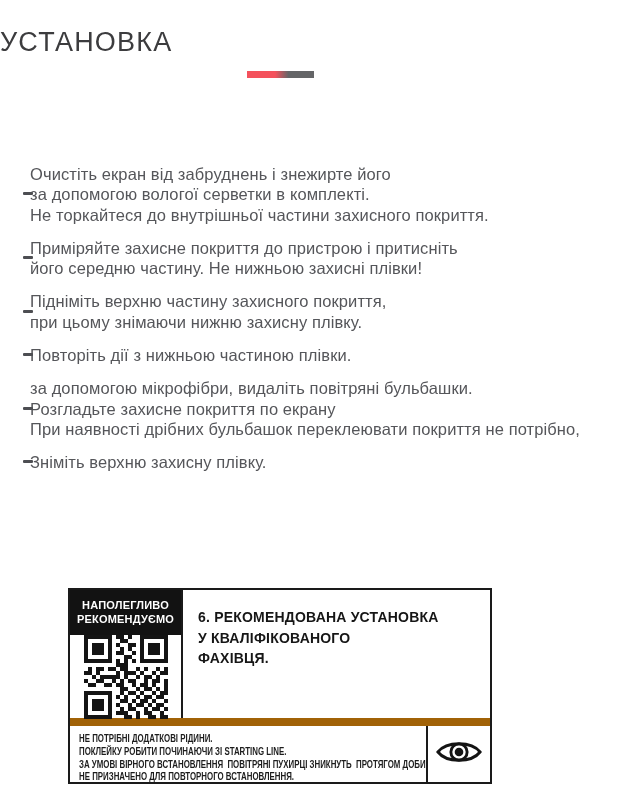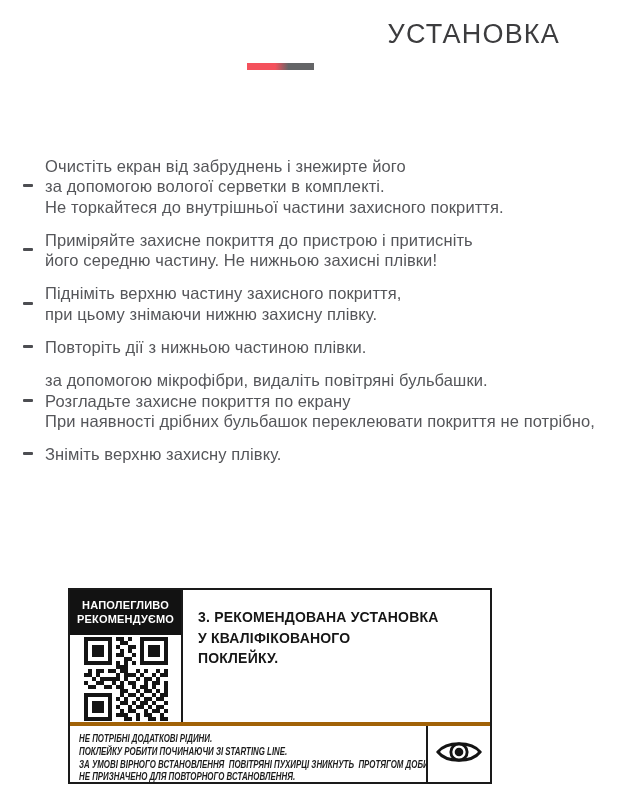--- a/index.html
+++ b/index.html
@@ -6,76 +6,76 @@
   html,body { background:#ffffff; }
   .page {
     position:relative;
     width:623px; height:790px;
     background:#ffffff;
     font-family:"Liberation Sans", sans-serif;
     overflow:hidden;
   }
 
   
-  .header { width:560px; padding-top:18px; text-align:right; }
+  .header { width:560px; padding-top:26px; text-align:left; }
   .title {
     font-size:27px; line-height:32px;
     letter-spacing:1.2px;
     color:#3c3c3e;
     font-weight:normal;
   }
   .divider {
     width:67px; height:7px;
     margin:13px auto 0 auto;
     background:linear-gradient(90deg,#f4515c 0%,#f4515c 42%,#646567 62%,#646567 100%);
   }
 
   
   .list { margin-top:86px; }
-  .item { position:relative; padding-left:45px; margin-bottom:13px; }
+  .item { position:relative; padding-left:30px; margin-bottom:13px; }
   .dash {
     position:absolute; left:23px; top:50%;
     width:10px; height:3px; margin-top:-2px;
     background:#4d4e52; border-radius:1px;
   }
   .line {
     font-size:16.5px; line-height:20.3px;
     color:#55565a; letter-spacing:0.1px;
     white-space:pre;
   }
 
   
   .box {
     position:absolute; left:68px; top:588px;
     width:424px; height:196px;
     border:2px solid #1a1a1a;
     display:flex; flex-direction:column;
     background:#fff;
   }
-  .box-top { flex:1; display:flex; border-bottom:4px solid #a16207; min-height:0; }
+  .box-top { flex:1; display:flex; border-bottom:8px solid #a16207; min-height:0; }
   .box-left { width:113px; border-right:2px solid #1a1a1a; display:flex; flex-direction:column; }
   .badge {
     background:#121212; color:#ffffff;
     text-align:center; padding:8px 0 9px 0;
   }
   .badge div { font-size:11px; line-height:14px; font-weight:bold; letter-spacing:0.2px; }
   .qr-wrap { flex:1; display:flex; align-items:center; justify-content:center; }
   .qr { display:grid; grid-template-columns:repeat(21,4px); grid-auto-rows:4px; }
   .qr i { display:block; }
   .qr i.on { background:#141414; }
 
   .box-points { flex:1; padding:17px 0 0 15px; min-width:0; }
   .point { margin-bottom:20px; }
   .point div {
     font-size:14px; line-height:20.5px; font-weight:bold;
     color:#161616; letter-spacing:0.2px; white-space:pre;
   }
 
   .box-bottom { height:56px; display:flex; }
-  .notes { flex:1; padding:6px 0 0 9px; border-right:2px solid #1a1a1a; overflow:hidden;font-style:italic; }
+  .notes { flex:1; padding:6px 0 0 9px; border-right:2px solid #1a1a1a; overflow:hidden; }
   .note-line {
     font-size:10.5px; line-height:12.8px; font-weight:bold;
     color:#1c1c1c; white-space:pre;
     transform:scaleX(0.75); transform-origin:0 50%;
   }
   .eye-cell { width:62px; display:flex; align-items:center; justify-content:center; }
 </style>
 </head>
 <body>
 
@@ -579,23 +579,23 @@
               <i class="on"></i>
               <i class="on"></i>
               <i></i>
               <i class="on"></i>
               <i class="on"></i>
             </div>
         </div>
       </div>
       <div class="box-points">
           <div class="point">
-            <div>3. РЕКОМЕНДОВАНА УСТАНОВКА</div>
+            <div>6. РЕКОМЕНДОВАНА УСТАНОВКА</div>
             <div>У КВАЛІФІКОВАНОГО</div>
-            <div>ПОКЛЕЙКУ.</div>
+            <div>ФАХІВЦЯ.</div>
           </div>
         </div>
     </div>
     <div class="box-bottom">
       <div class="notes">
           <div class="note-line">НЕ ПОТРІБНІ ДОДАТКОВІ РІДИНИ.</div>
           <div class="note-line">ПОКЛЕЙКУ РОБИТИ ПОЧИНАЮЧИ ЗІ STARTING LINE.</div>
           <div class="note-line">ЗА УМОВІ ВІРНОГО ВСТАНОВЛЕННЯ  ПОВІТРЯНІ ПУХИРЦІ ЗНИКНУТЬ  ПРОТЯГОМ ДОБИ.</div>
           <div class="note-line">НЕ ПРИЗНАЧЕНО ДЛЯ ПОВТОРНОГО ВСТАНОВЛЕННЯ.</div>
         </div>

